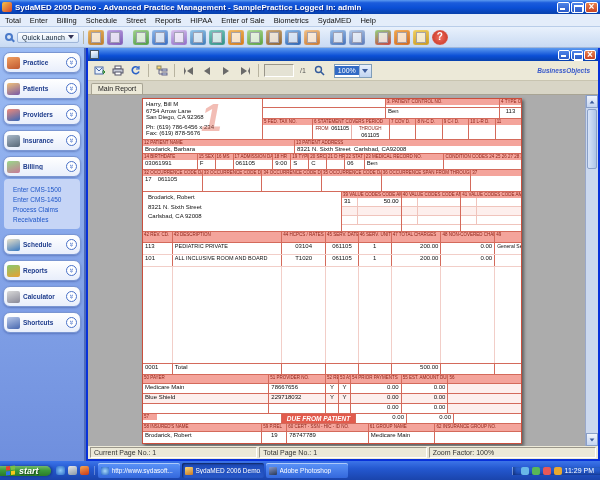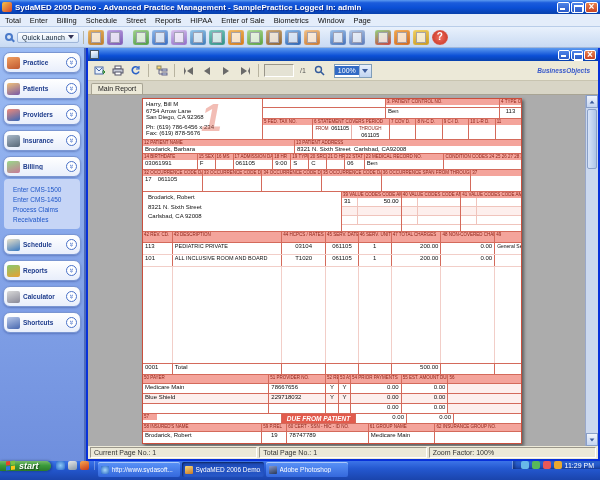--- a/index.html
+++ b/index.html
@@ -155,21 +155,21 @@
   .demo-cols > .fc:nth-of-type(1){width:55px;} .demo-cols > .fc:nth-of-type(2){width:18px;}
   .demo-cols > .fc:nth-of-type(3){width:18px;} .demo-cols > .fc:nth-of-type(4){width:40px;}
   .demo-cols > .fc:nth-of-type(5){width:18px;} .demo-cols > .fc:nth-of-type(6){width:18px;}
   .demo-cols > .fc:nth-of-type(7){width:18px;} .demo-cols > .fc:nth-of-type(8){width:18px;}
   .demo-cols > .fc:nth-of-type(9){width:20px;} .demo-cols > .fc:nth-of-type(10){width:80px;}
   .demo-cols > .fc:nth-of-type(11){width:77px; border-right:none;}
   .occ-cols > .fc:nth-of-type(-n+4){width:60px;} .occ-cols > .fc:nth-of-type(5){width:90px;}
   .occ-cols > .fc:nth-of-type(6){width:50px; border-right:none;}
 
   
-  .taskbar { height:19px; flex:none; background:linear-gradient(180deg,#3C74E8 0%,#2458D0 40%,#1A44AC 100%); display:flex; align-items:flex-start; }
+  .taskbar { height:19px; flex:none; background:linear-gradient(180deg,#3C74E8 0%,#2458D0 40%,#1A44AC 100%); display:flex; align-items:center; }
   .startbtn { display:flex; align-items:center; gap:3px; padding:0 12px 0 6px; background:linear-gradient(180deg,#74B868,#3B9B3B 45%,#2A7A2A); border-radius:0 9px 9px 0; box-shadow:1px 0 3px rgba(0,0,0,.4); }
   .startflag { width:10px; height:10px; display:grid; grid-template-columns:4px 4px; grid-template-rows:4px 4px; gap:1px; transform:skewY(-6deg); }
   .startflag b:nth-child(1){background:#E8402C;} .startflag b:nth-child(2){background:#7AC143;}
   .startflag b:nth-child(3){background:#2C74E8;} .startflag b:nth-child(4){background:#F8C818;}
   .start-label { color:#fff; font-size:9px; font-weight:bold; font-style:italic; text-shadow:1px 1px 1px #1A4A1A; }
   .qlarea { display:flex; align-items:center; gap:3px; padding:0 5px; border-right:1px solid rgba(255,255,255,.3); }
   .qli { width:9px; height:9px; border-radius:2px; }
   .qli.ie { background:radial-gradient(circle,#8CC8F8,#2868C8); }
   .qli.g2 { background:linear-gradient(160deg,#E8E8E8,#8898A8); }
   .qli.g3 { background:linear-gradient(160deg,#F8A850,#C83818); }
@@ -205,22 +205,22 @@
 
   <span class="menu-item">Total</span>
       <span class="menu-item">Enter</span>
       <span class="menu-item">Billing</span>
       <span class="menu-item">Schedule</span>
       <span class="menu-item">Street</span>
       <span class="menu-item">Reports</span>
       <span class="menu-item">HIPAA</span>
       <span class="menu-item">Enter of Sale</span>
       <span class="menu-item">Biometrics</span>
-      <span class="menu-item">Window</span>
-      <span class="menu-item">Page</span>
+      <span class="menu-item">SydaMED</span>
+      <span class="menu-item">Help</span>
     </div>
 
   <div class="toolbar">
     <span class="mag"></span>
     <span class="ql">
       <span>Quick Launch</span>
       <span class="caret"></span>
     </span>
     <span class="sep"></span>
     <span style="display:flex;align-items:center;gap:3px;">

